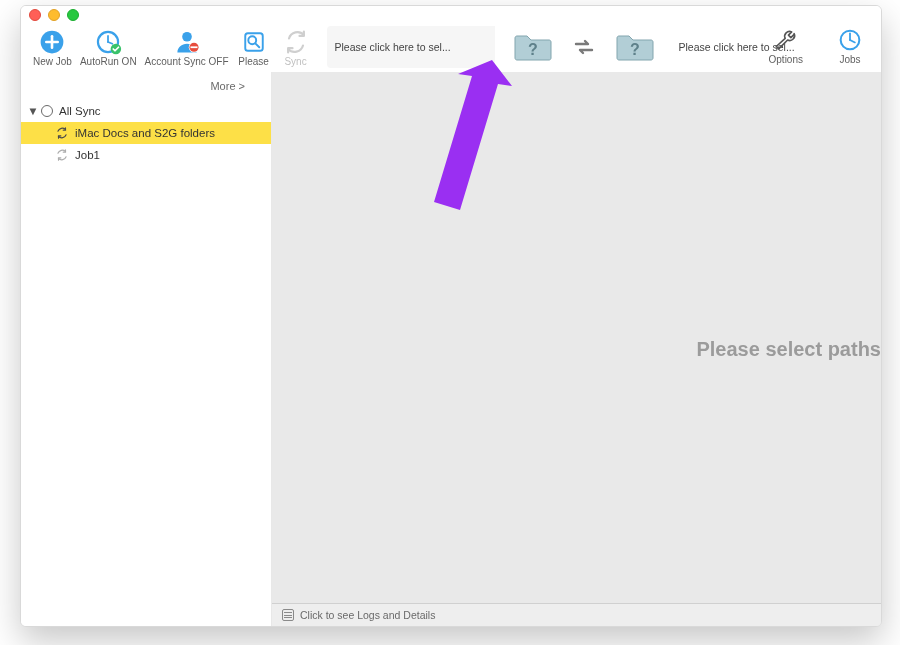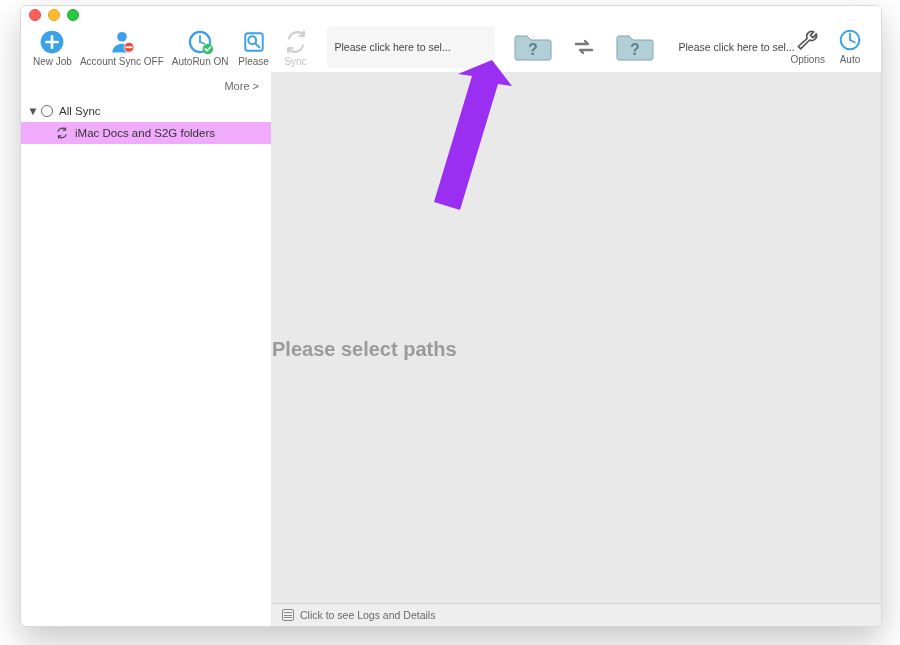--- a/index.html
+++ b/index.html
@@ -12,34 +12,34 @@
   .tlight.max{background:#28c840;border:1px solid #1bad30;}
   .toolbar{display:flex;align-items:flex-start;padding:2px 8px 4px 8px;background:#fff;}
   .tbtn{display:flex;flex-direction:column;align-items:center;justify-content:flex-start;padding:2px 4px 0 4px;font-size:10px;line-height:1.1;color:#5f5f5f;white-space:nowrap;}
   .tbtn .ic{width:34px;height:28px;display:flex;align-items:center;justify-content:center;}
   .path-area{flex:1;display:flex;align-items:center;justify-content:center;gap:16px;margin:0 110px 0 10px;}
   .path-box{width:160px;height:42px;background:#f6f6f6;border-radius:4px;display:flex;align-items:center;font-size:10.5px;color:#444;padding-left:8px;overflow:hidden;}
   .path-box.left{border-top-right-radius:0;border-bottom-right-radius:0;justify-content:flex-start;}
   .folder-ic{width:44px;height:34px;display:flex;align-items:center;justify-content:center;}
   .swap-ic{width:26px;height:26px;display:flex;align-items:center;justify-content:center;}
   .right-txt{font-size:10.5px;color:#444;margin-left:6px;white-space:nowrap;}
-  .toolbar-right{position:absolute;right:10px;top:18px;display:flex;gap:0;}
+  .toolbar-right{position:absolute;right:10px;top:18px;display:flex;gap:22px;}
   .work{flex:1;display:flex;min-height:0;}
   .sidebar{width:250px;background:#fff;border-right:1px solid #e8e8e8;display:flex;flex-direction:column;}
-  .more-row{height:28px;display:flex;align-items:center;justify-content:flex-end;padding-right:12px;font-size:11px;color:#6a6a6a;}
+  .more-row{height:28px;display:flex;align-items:center;justify-content:flex-end;padding-right:26px;font-size:11px;color:#6a6a6a;}
   .tree{flex:1;overflow:auto;}
   .node{height:22px;display:flex;align-items:center;padding-left:6px;font-size:11.5px;color:#333;}
   .node.parent{font-weight:400;}
   .node .disclosure{width:12px;display:inline-block;text-align:center;color:#555;}
   .node .circle{width:12px;height:12px;border:1.5px solid #6a6a6a;border-radius:50%;display:inline-block;margin:0 6px 0 2px;box-sizing:border-box;}
   .node .sync-sm{width:14px;height:14px;display:inline-block;margin:0 6px 0 2px;}
   .node .sync-sm svg{width:14px;height:14px;}
   .node.child{padding-left:32px;}
-  .node.sel{background:#f0abfc;}
-  .main{flex:1;background:#e9e9e9;position:relative;display:flex;align-items:center;justify-content:flex-start;}
+  .node.sel{background:#fde047;}
+  .main{flex:1;background:#e9e9e9;position:relative;display:flex;align-items:center;justify-content:flex-end;}
   .placeholder{font-size:20px;font-weight:600;color:#9b9b9b;}
   .statusbar{height:22px;border-top:1px solid #d0d0d0;background:#eee;display:flex;align-items:center;font-size:10.5px;color:#6a6a6a;padding-left:10px;gap:6px;}
   .statusbar .list-ic{width:12px;height:12px;border:1px solid #8a8a8a;border-radius:2px;display:inline-flex;flex-direction:column;justify-content:space-evenly;padding:1px;box-sizing:border-box;}
   .statusbar .list-ic span{height:1px;background:#8a8a8a;}
   .arrow{position:absolute;left:400px;top:60px;pointer-events:none;}
 </style>
 </head>
 <body>
 
 <div class="stage">
@@ -58,40 +58,40 @@
               <circle cx="16" cy="16" r="13" fill="#3aa1ea"></circle>
               <rect x="14.5" y="8" width="3" height="16" rx="1.5" fill="#fff"></rect>
               <rect x="8" y="14.5" width="16" height="3" rx="1.5" fill="#fff"></rect>
             </svg>
         </span>
         <span>New Job</span>
       </div>
       <div class="tbtn">
         <span class="ic">
           <svg width="28" height="28" viewBox="0 0 32 32">
+              <circle cx="16" cy="16" r="11.5" fill="none" stroke="#3aa1ea" stroke-width="2.5"></circle>
+              <line x1="16" y1="16" x2="16" y2="9" stroke="#3aa1ea" stroke-width="2" stroke-linecap="round"></line>
+              <line x1="16" y1="16" x2="21" y2="18" stroke="#3aa1ea" stroke-width="2" stroke-linecap="round"></line>
+              <circle cx="25" cy="24" r="6" fill="#39c26b"></circle>
+              <path d="M22 24l2 2 4-4" fill="none" stroke="#fff" stroke-width="2" stroke-linecap="round" stroke-linejoin="round"></path>
+            </svg>
+        </span>
+        <span>AutoRun ON</span>
+      </div>
+      <div class="tbtn">
+        <span class="ic">
+          <svg width="28" height="28" viewBox="0 0 32 32">
               <circle cx="16" cy="10" r="5.5" fill="#3aa1ea"></circle>
               <path d="M5 28c0-6 5-10 11-10s11 4 11 10" fill="#3aa1ea"></path>
               <circle cx="24" cy="22" r="6" fill="#fff"></circle>
               <circle cx="24" cy="22" r="5.2" fill="#e74c3c"></circle>
               <rect x="20" y="21" width="8" height="2" fill="#fff"></rect>
             </svg>
         </span>
         <span>Account Sync OFF</span>
-      </div>
-      <div class="tbtn">
-        <span class="ic">
-          <svg width="28" height="28" viewBox="0 0 32 32">
-              <circle cx="16" cy="16" r="11.5" fill="none" stroke="#3aa1ea" stroke-width="2.5"></circle>
-              <line x1="16" y1="16" x2="16" y2="9" stroke="#3aa1ea" stroke-width="2" stroke-linecap="round"></line>
-              <line x1="16" y1="16" x2="21" y2="18" stroke="#3aa1ea" stroke-width="2" stroke-linecap="round"></line>
-              <circle cx="25" cy="24" r="6" fill="#39c26b"></circle>
-              <path d="M22 24l2 2 4-4" fill="none" stroke="#fff" stroke-width="2" stroke-linecap="round" stroke-linejoin="round"></path>
-            </svg>
-        </span>
-        <span>AutoRun ON</span>
       </div>
       <div class="tbtn">
         <span class="ic">
           <svg width="28" height="28" viewBox="0 0 32 32">
               <rect x="6" y="6" width="20" height="20" rx="3" fill="none" stroke="#3aa1ea" stroke-width="2.2"></rect>
               <circle cx="14" cy="14" r="4.5" fill="none" stroke="#3aa1ea" stroke-width="2.2"></circle>
               <line x1="17.5" y1="17.5" x2="22" y2="22" stroke="#3aa1ea" stroke-width="2.2" stroke-linecap="round"></line>
             </svg>
         </span>
         <span>Please</span>
@@ -142,21 +142,21 @@
           <span>Options</span>
         </div>
         <div class="tbtn">
           <span class="ic">
             <svg width="26" height="26" viewBox="0 0 32 32">
                 <circle cx="16" cy="16" r="11.5" fill="none" stroke="#3aa1ea" stroke-width="2.5"></circle>
                 <line x1="16" y1="16" x2="16" y2="8" stroke="#3aa1ea" stroke-width="2.2" stroke-linecap="round"></line>
                 <line x1="16" y1="16" x2="22" y2="19" stroke="#3aa1ea" stroke-width="2.2" stroke-linecap="round"></line>
               </svg>
           </span>
-          <span>Auto</span>
+          <span>Jobs</span>
         </div>
       </div>
     </div>
 
     <div class="work">
       <div class="sidebar">
         <div class="more-row">
           <span>More &gt;</span>
         </div>
         <div class="tree">
@@ -168,20 +168,30 @@
           <div class="node child sel">
             <span class="sync-sm">
               <svg viewBox="0 0 24 24">
                   <path d="M5 9a8 8 0 0 1 13-3M19 15a8 8 0 0 1-13 3" fill="none" stroke="#4a4a4a" stroke-width="2" stroke-linecap="round"></path>
                   <polyline points="18,3 18,7 14,7" fill="none" stroke="#4a4a4a" stroke-width="2" stroke-linecap="round"></polyline>
                   <polyline points="6,21 6,17 10,17" fill="none" stroke="#4a4a4a" stroke-width="2" stroke-linecap="round"></polyline>
                 </svg>
             </span>
             <span>iMac Docs and S2G folders</span>
           </div>
+          <div class="node child">
+            <span class="sync-sm" style="opacity:.55;">
+              <svg viewBox="0 0 24 24">
+                  <path d="M5 9a8 8 0 0 1 13-3M19 15a8 8 0 0 1-13 3" fill="none" stroke="#6a6a6a" stroke-width="2" stroke-linecap="round"></path>
+                  <polyline points="18,3 18,7 14,7" fill="none" stroke="#6a6a6a" stroke-width="2" stroke-linecap="round"></polyline>
+                  <polyline points="6,21 6,17 10,17" fill="none" stroke="#6a6a6a" stroke-width="2" stroke-linecap="round"></polyline>
+                </svg>
+            </span>
+            <span>Job1</span>
+          </div>
         </div>
       </div>
 
       <div class="main">
         <div class="placeholder">Please select paths</div>
         <div class="statusbar" style="position:absolute;left:0;right:0;bottom:0;margin-top:16px;">
           <span class="list-ic">
               <span></span>
               <span></span>
               <span></span>

